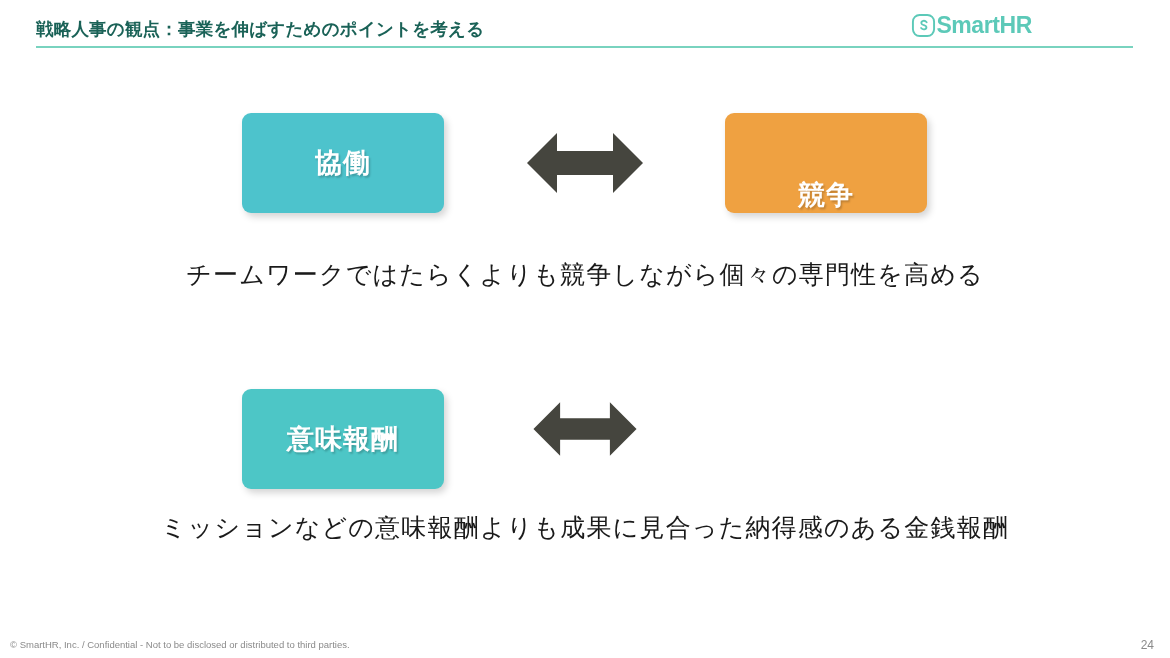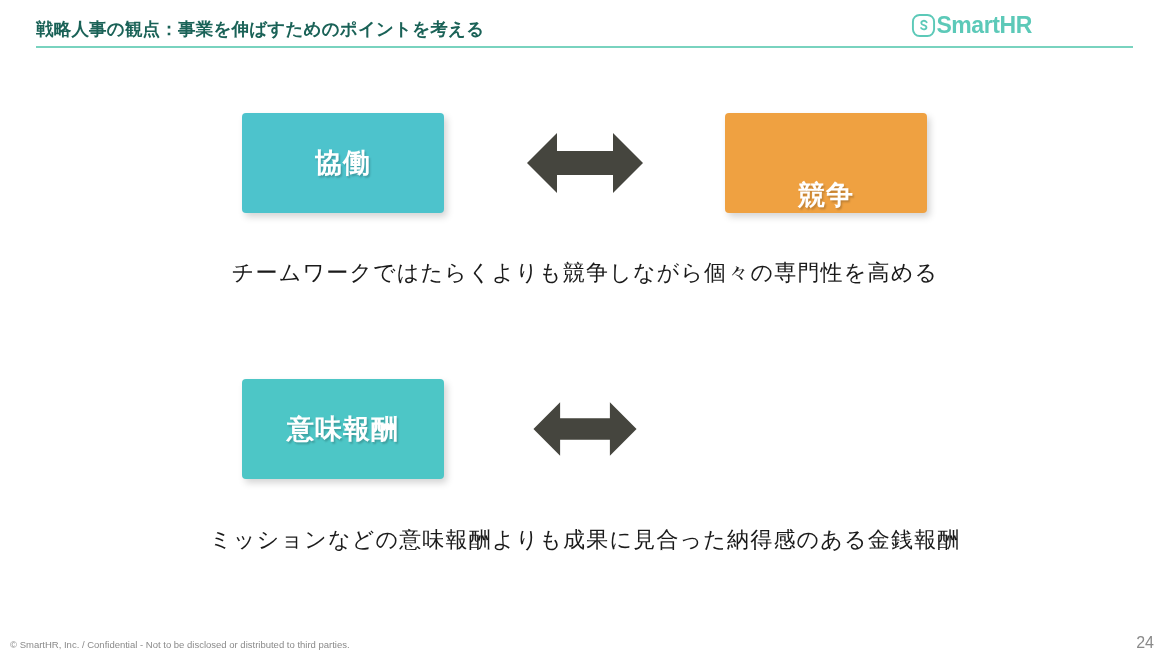--- a/index.html
+++ b/index.html
@@ -70,29 +70,29 @@
     height: 100px;
   }
   .compare-row.row-1 { top: 113px; }
   .compare-row.row-2 { top: 379px; }
 
   .concept-box {
     position: absolute;
     top: 0;
     width: 202px;
     height: 100px;
-    border-radius: 4px;
+    border-radius: 9px;
     display: flex;
     align-items: center;
     justify-content: center;
     box-shadow: 3px 4px 7px rgba(0,0,0,0.17);
   }
   .concept-box.left  { left: 242px; background: #4dc3cc; }
   .concept-box.right { left: 725px; background: #efa141; align-items: flex-end; }
-  .row-2 .concept-box.left  { background: #4dc6c6; }
+  .row-2 .concept-box.left  { background: #4dc6c6; margin-top: 10px; }
   .row-2 .concept-box.right { background: #efa141; }
 
   .concept-label {
     color: #ffffff;
     font-size: 27px;
     font-weight: bold;
     letter-spacing: 1px;
     text-shadow: 1.5px 2px 2px rgba(0,0,0,0.20);
     white-space: nowrap;
   }
@@ -107,27 +107,27 @@
   }
   .row-2 .arrow-wrap { height: 64px; }
   .arrow-wrap svg { display: block; width: 100%; height: 100%; }
 
   
   .caption {
     position: absolute;
     left: 0;
     width: 1170px;
     text-align: center;
-    font-size: 22px;
+    font-size: 25px;
     color: #1a1a1a;
     letter-spacing: 1.2px;
     white-space: nowrap;
   }
   .caption.caption-1 { top: 258px; }
-  .caption.caption-2 { top: 525px; }
+  .caption.caption-2 { top: 511px; }
 
   
   .slide-footer {
     position: absolute;
     left: 0;
     bottom: 0;
     width: 1170px;
     height: 30px;
   }
   .footer-note {
@@ -135,21 +135,21 @@
     left: 10px;
     bottom: 8px;
     font-size: 9.5px;
     color: #8a8a8a;
     white-space: nowrap;
   }
   .page-number {
     position: absolute;
     right: 16px;
     bottom: 6px;
-    font-size: 16px;
+    font-size: 12px;
     color: #8a8a8a;
   }
 </style>
 </head>
 <body>
 
 <div class="slide-header">
   <div class="slide-title">戦略人事の観点：事業を伸ばすためのポイントを考える</div>
 
   <div class="brand-logo">

